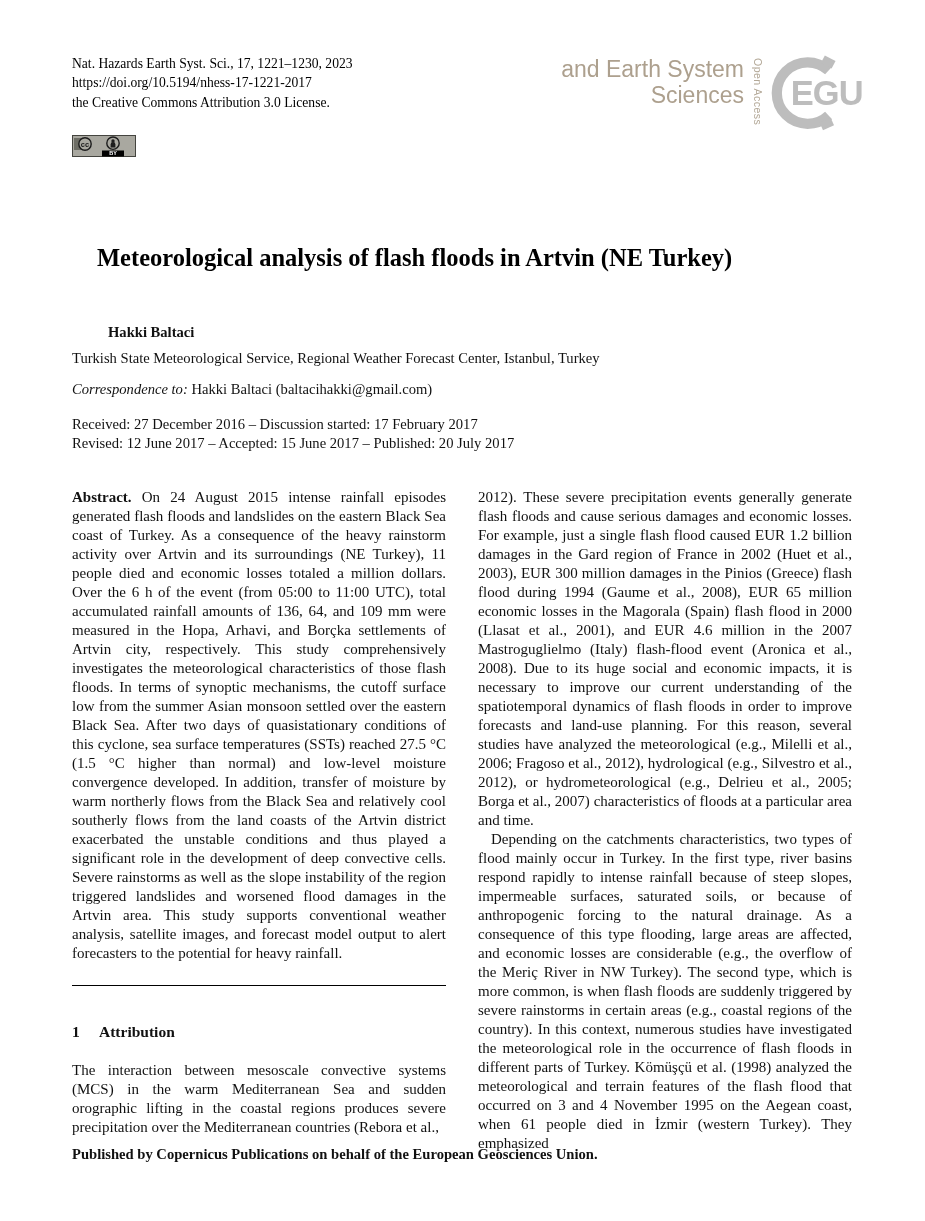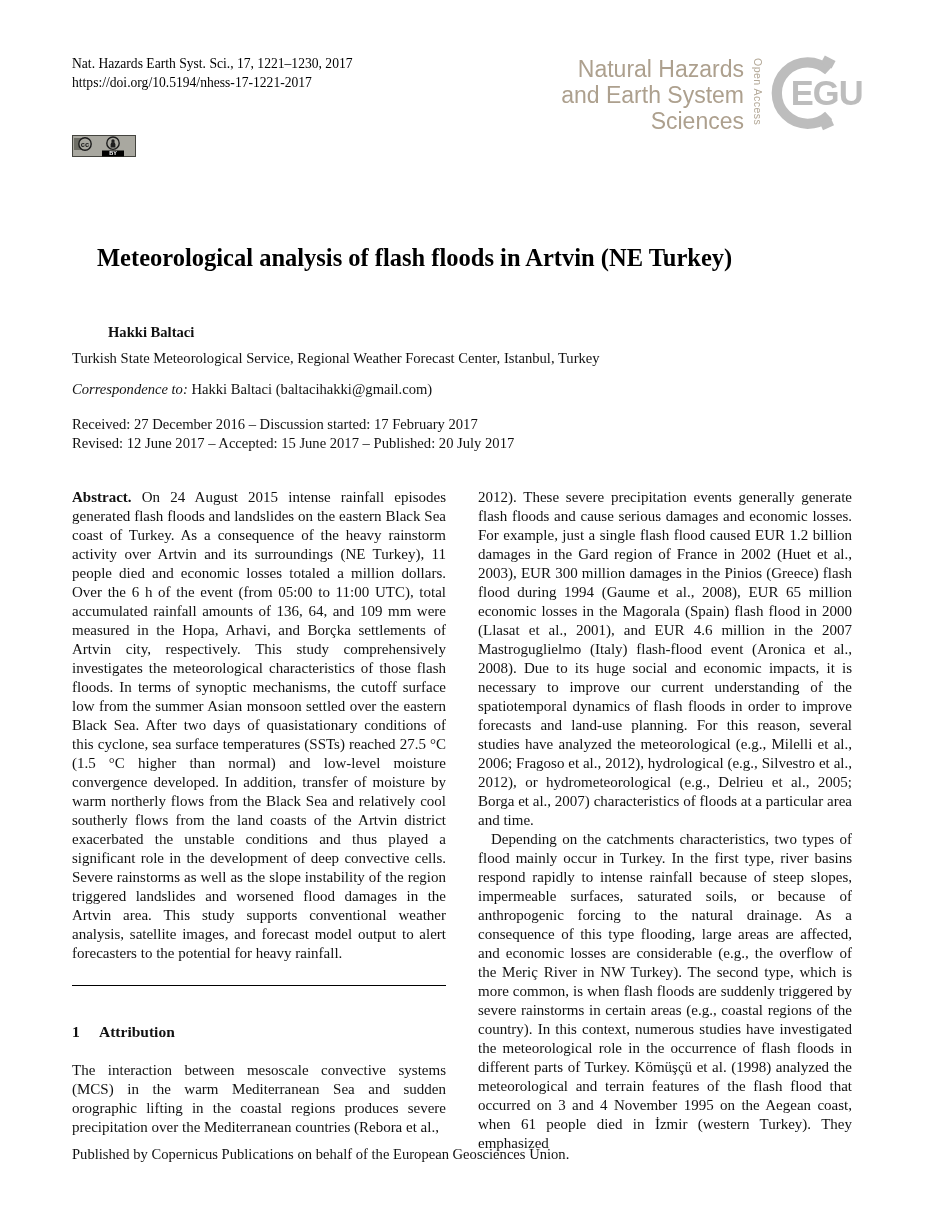--- a/index.html
+++ b/index.html
@@ -31,47 +31,47 @@
   .columns{position:absolute;left:72px;top:488px;width:781px;display:flex;gap:32px;}
   .col{width:374px;font-size:15px;line-height:19px;text-align:justify;hyphens:auto;}
   .col p{margin:0;}
   .abstract-label{font-weight:bold;}
   .divider{border:none;border-top:1.6px solid #000;margin:22px 0 0 0;width:100%;}
   .sec-heading{margin:36px 0 0 0;font-size:15.5px;font-weight:bold;display:flex;}
   .sec-num{width:27px;flex:0 0 27px;}
   .intro-par{margin-top:20px !important;}
   .indent{text-indent:13px;}
   
-  .footer{position:absolute;left:72px;top:1146px;font-size:14.6px;font-weight:normal;}
+  .footer{position:absolute;left:72px;top:1146px;font-size:14.6px;font-weight:bold;}
 </style>
 </head>
 <body>
 
 <div class="hdr-left">
-  <div>Nat. Hazards Earth Syst. Sci., 17, 1221–1230, 2017</div>
+  <div>Nat. Hazards Earth Syst. Sci., 17, 1221–1230, 2023</div>
   <div>https://doi.org/10.5194/nhess-17-1221-2017</div>
+  <div>the Creative Commons Attribution 3.0 License.</div>
 </div>
 
 <div class="cc-badge">
   <svg width="64" height="22" viewBox="0 0 64 22">
     <rect x="0.5" y="0.5" width="63" height="21" fill="#a9a8a0" stroke="#44443f"></rect>
     <rect x="2" y="3" width="9" height="12" fill="#6e6e66"></rect>
     <circle cx="13" cy="9" r="6.2" fill="#a9a8a0" stroke="#1c1c1c" stroke-width="1.4"></circle>
     <text x="13" y="11.6" font-family="Liberation Sans, sans-serif" font-size="7.5" font-weight="bold" fill="#1c1c1c" text-anchor="middle">cc</text>
     <circle cx="41" cy="8.2" r="6.2" fill="#a9a8a0" stroke="#1c1c1c" stroke-width="1.4"></circle>
     <circle cx="41" cy="6" r="1.7" fill="#1c1c1c"></circle>
     <path d="M38.6 12.6 v-3.2 a2.4 2.4 0 0 1 4.8 0 v3.2 z" fill="#1c1c1c"></path>
     <rect x="30" y="15.5" width="22" height="6" fill="#000"></rect>
     <text x="41" y="20.4" font-family="Liberation Sans, sans-serif" font-size="5.5" font-weight="bold" fill="#fff" text-anchor="middle">BY</text>
   </svg>
 </div>
 
 <div class="journal-block">
   <div class="journal-name">
-    <div>Natural Hazards</div>
     <div>and Earth System</div>
     <div>Sciences</div>
   </div>
   <div class="open-access">Open Access</div>
   <svg class="egu-logo" viewBox="0 0 100 88">
     <circle cx="42" cy="44" r="33" fill="none" stroke="#bdbdbd" stroke-width="11" pathLength="100" stroke-dasharray="74 26" stroke-dashoffset="-13"></circle>
     <rect x="58" y="6" width="13" height="9" fill="#bdbdbd" transform="rotate(28 64 10)"></rect>
     <rect x="56" y="73" width="13" height="9" fill="#bdbdbd" transform="rotate(-24 62 77)"></rect>
     <text x="24" y="57" font-family="Liberation Sans, sans-serif" font-size="37" font-weight="bold" fill="#bdbdbd" letter-spacing="-1">EGU</text>
   </svg>

